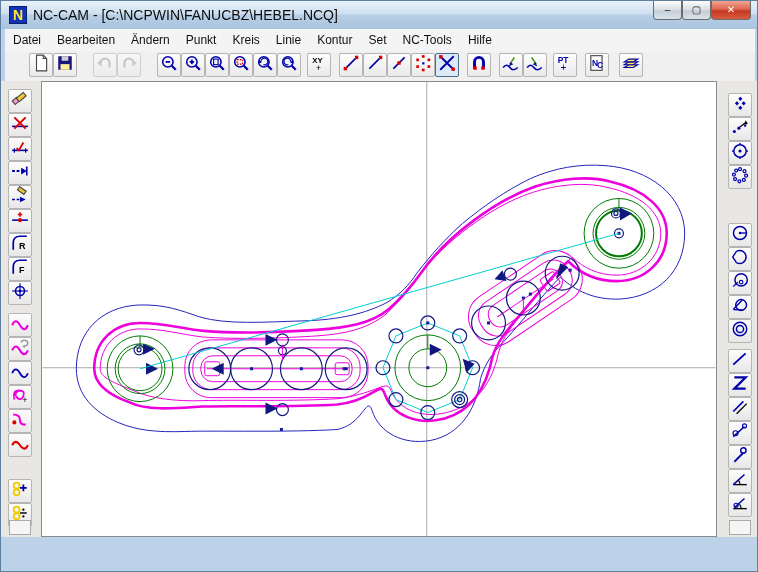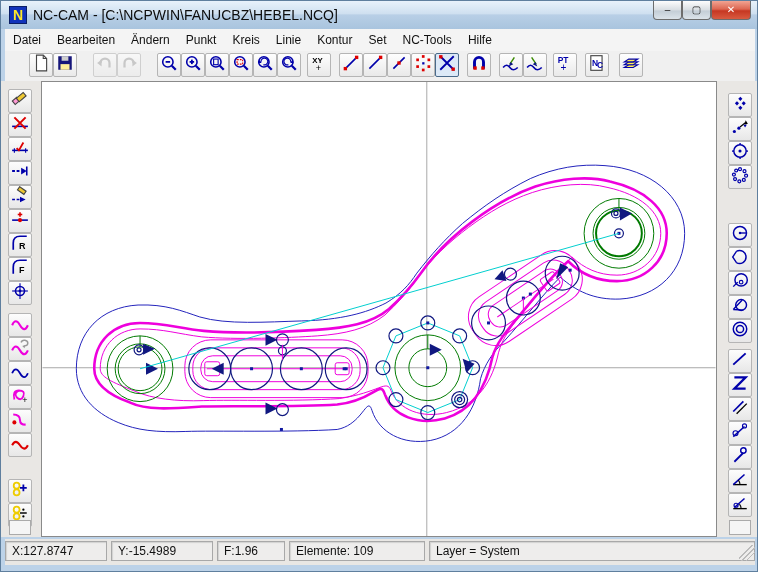--- a/index.html
+++ b/index.html
@@ -574,22 +574,14 @@
         <line class="c-cyan" x1="98" y1="288" x2="579" y2="152"></line>
 
         <rect class="dot" x="238.5" y="347.5" width="3" height="3"></rect>
       </svg>
     </div>
 
     <div class="corner-box" style="left:8px;top:439px;"></div>
     <div class="corner-box" style="left:728px;top:439px;"></div>
   </div>
 
-  <div id="statusbar">
-    <div class="status-field" style="left:0px;width:102px;">X:127.8747</div>
-    <div class="status-field" style="left:106px;width:102px;">Y:-15.4989</div>
-    <div class="status-field" style="left:212px;width:68px;">F:1.96</div>
-    <div class="status-field" style="left:284px;width:136px;">Elemente: 109</div>
-    <div class="status-field" style="left:424px;width:326px;">Layer = System</div>
-    <div id="grip"></div>
-  </div>
   <div id="bottom-frame"></div>
 </div>
 
 </body></html>

